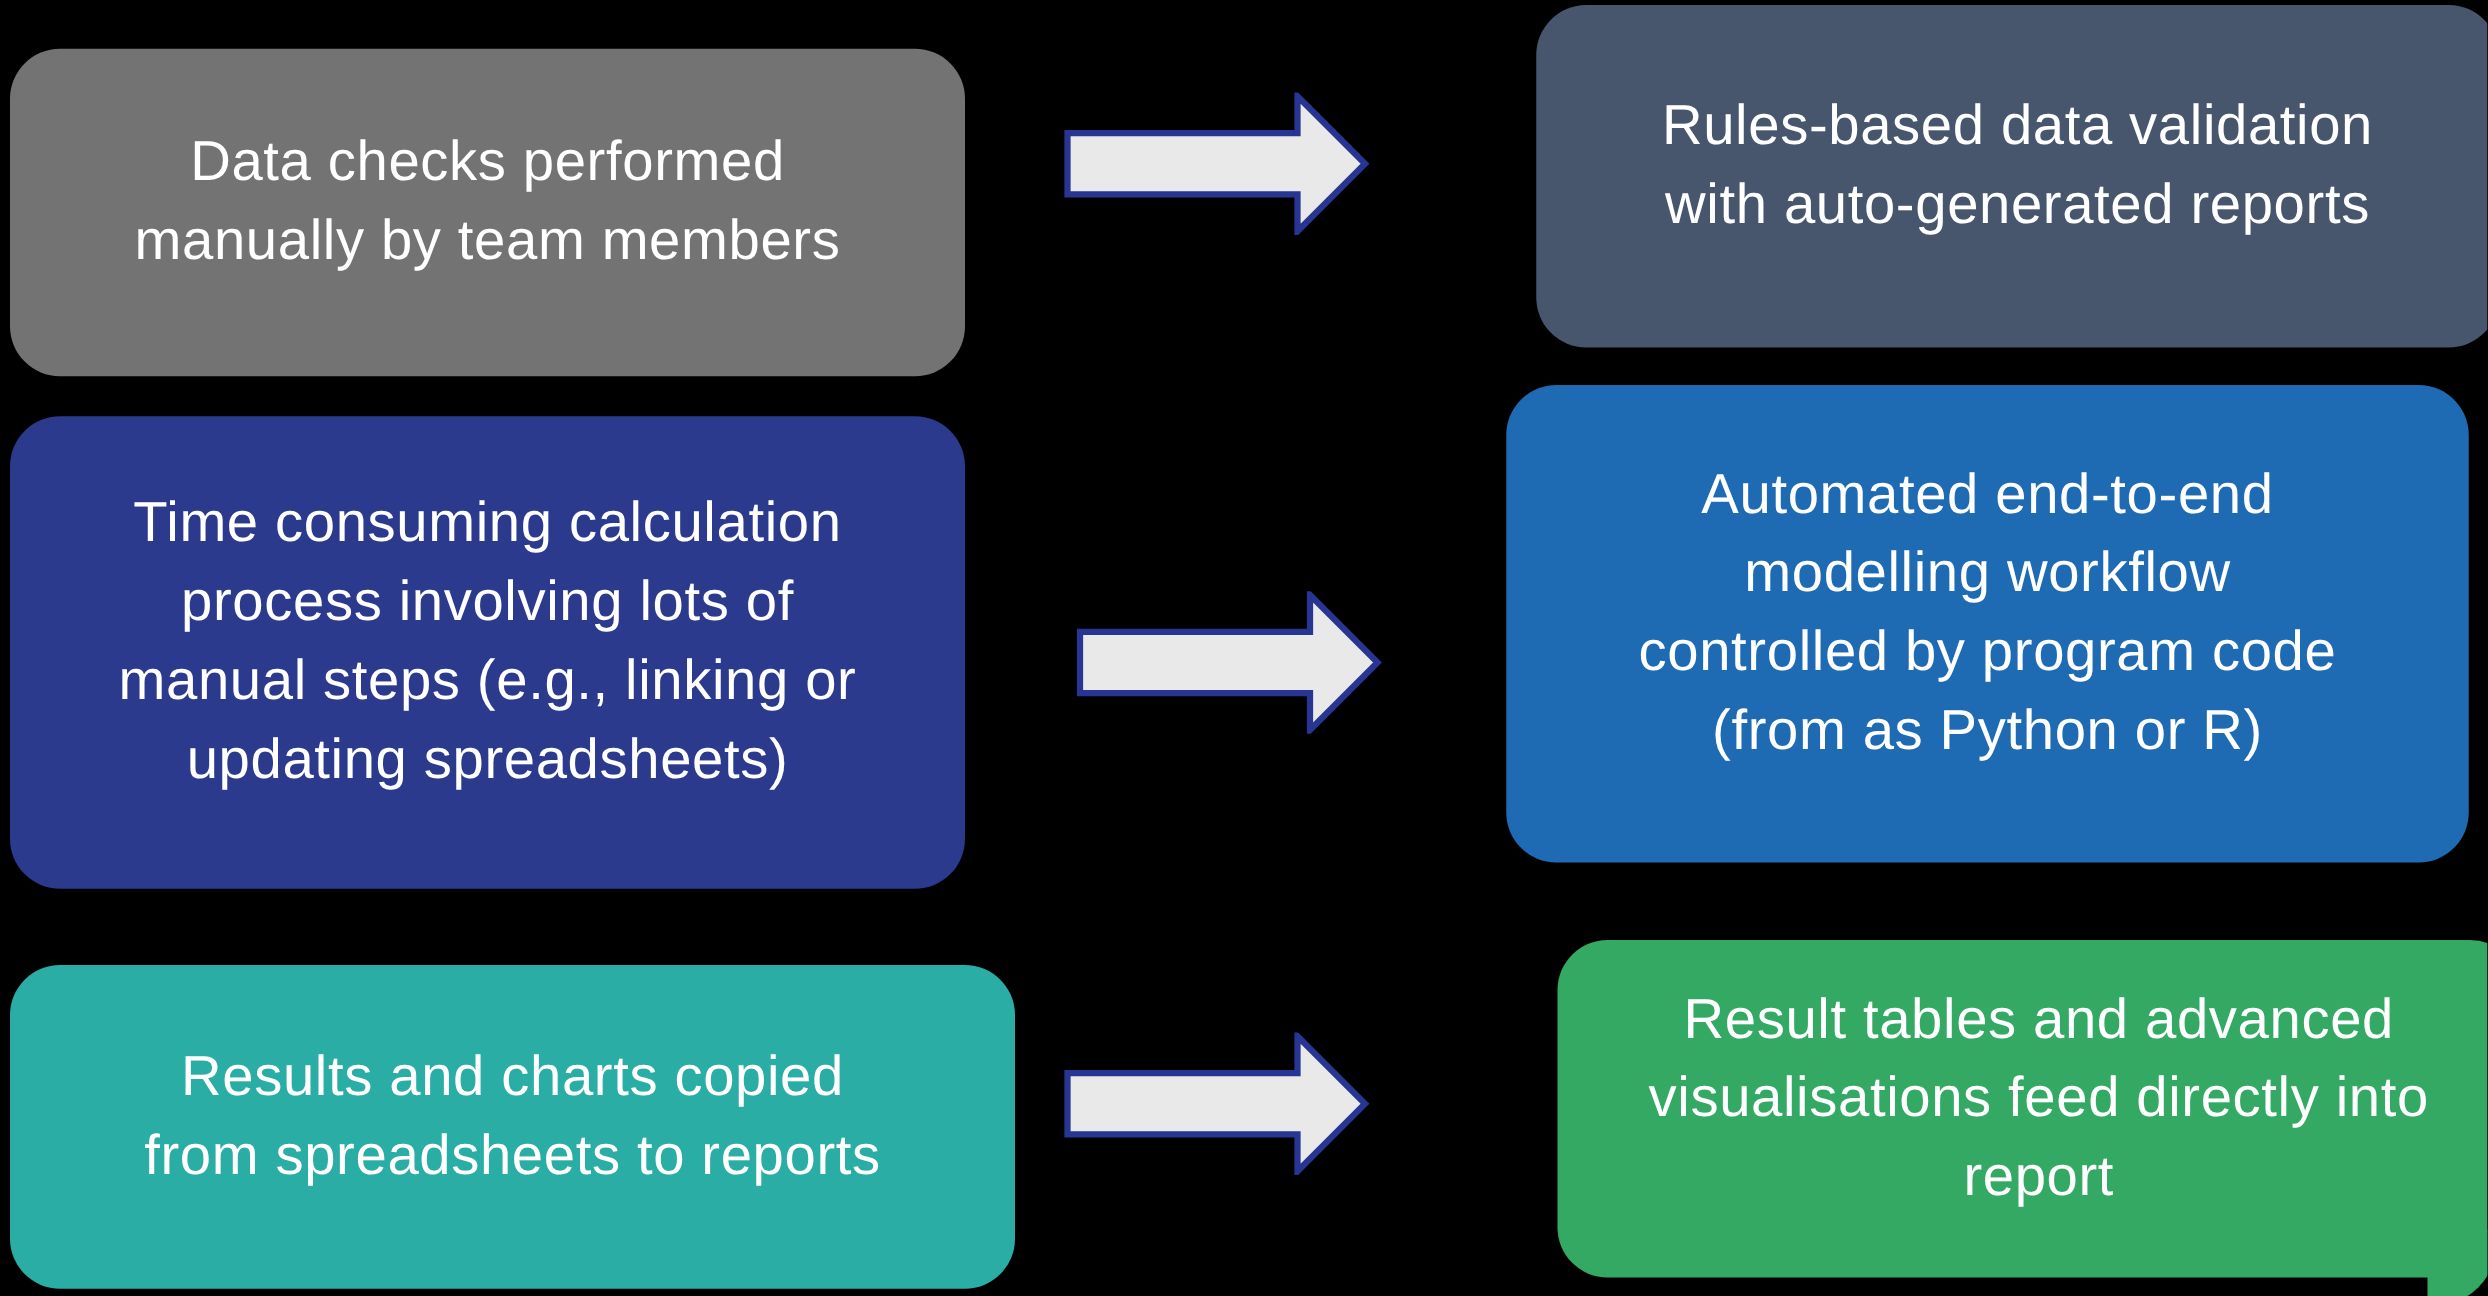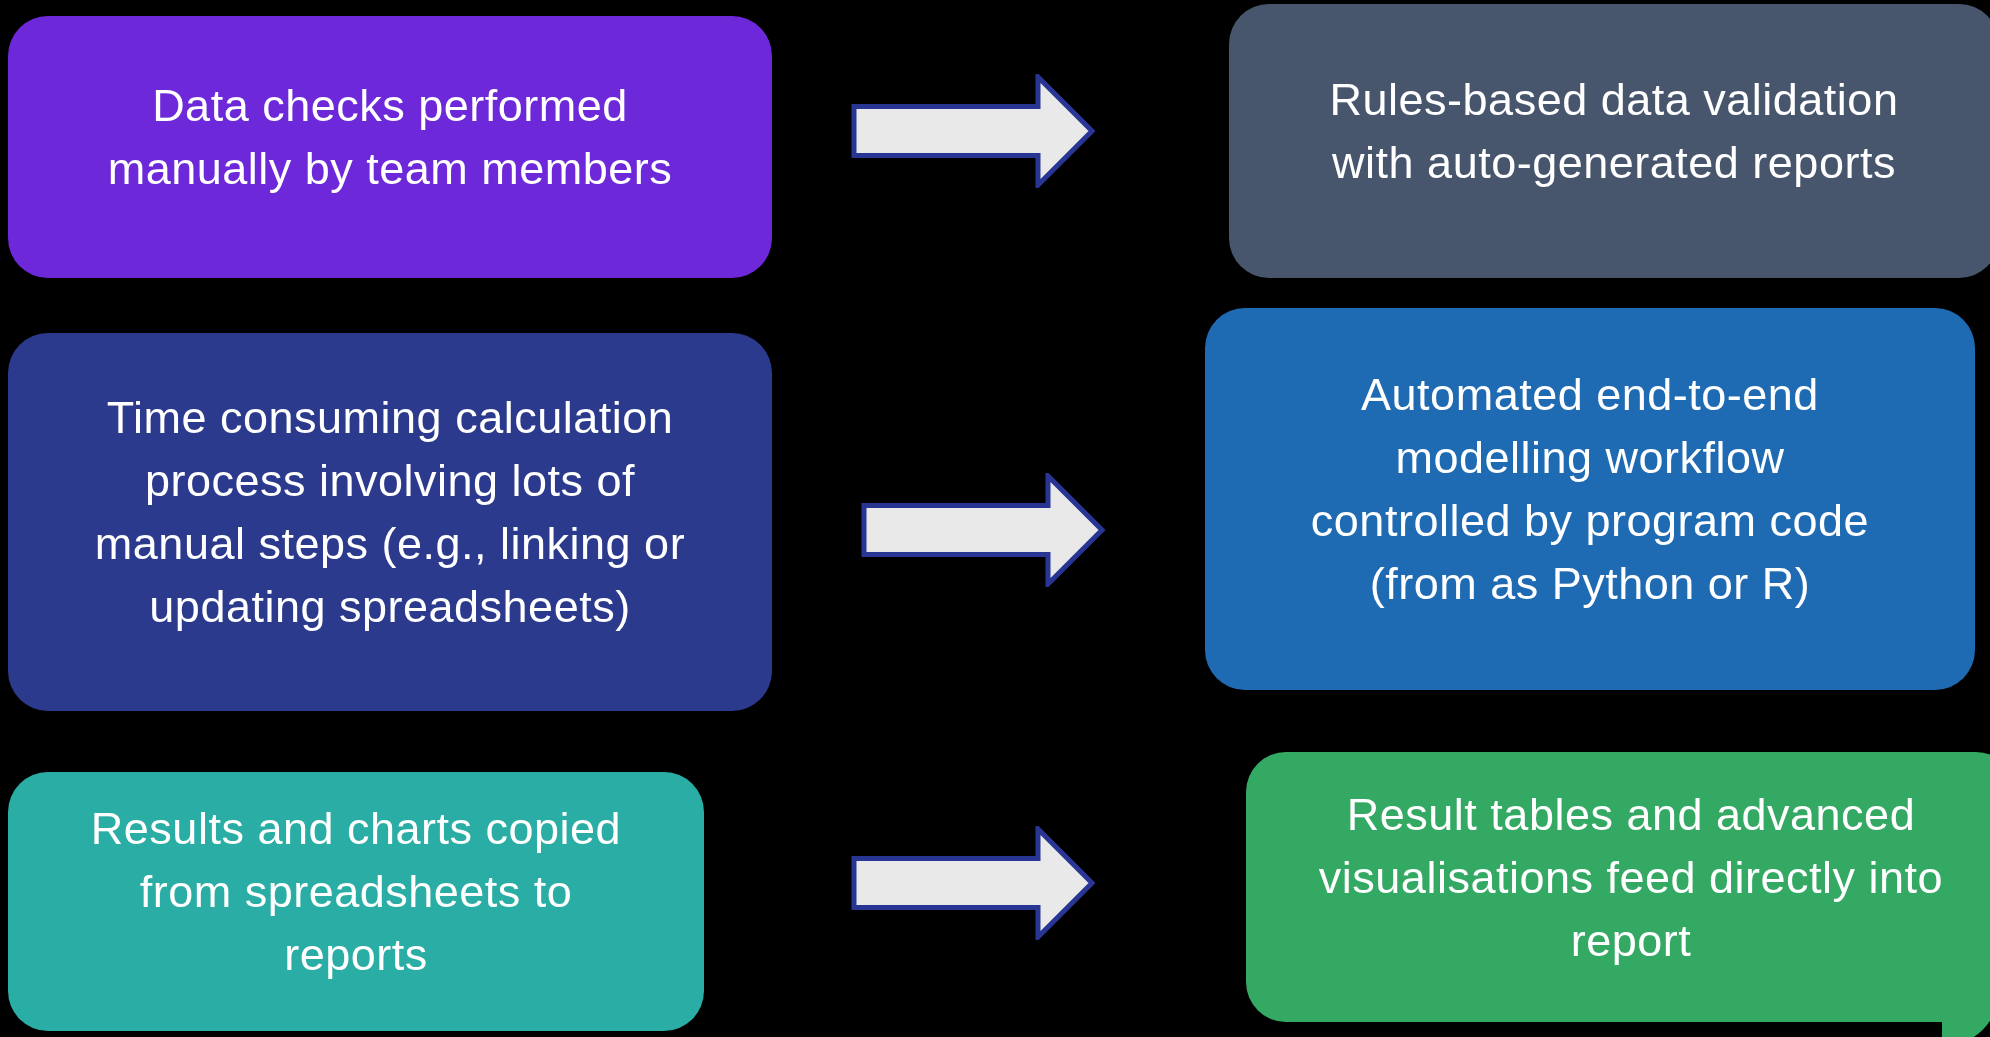--- a/index.html
+++ b/index.html
@@ -31,21 +31,21 @@
     font-weight: 300;
     letter-spacing: 0.5px;
     text-align: center;
     white-space: pre-line;
   }
   
   .b1 { left: 8px;    top: 16px;  width: 764px; height: 262px; }
   .b2 { left: 1205px; top: 4px;   width: 770px; height: 274px; margin-left: 24px; }
   .b3 { left: 8px;    top: 310px; width: 764px; height: 378px; }
   .b4 { left: 1205px; top: 308px; width: 770px; height: 382px; }
-  .b5 { left: 8px;    top: 772px; width: 696px; height: 259px; }
+  .b5 { left: 8px;    top: 772px; width: 804px; height: 259px; }
   .b6 { left: 1205px; top: 752px; width: 770px; height: 270px; }
 
   .arrow {
     position: absolute;
     width: 246px;
     height: 114px;
   }
   .a1 { left: 851px; top: 74px; }
   .a2 { left: 861px; top: 473px; }
   .a3 { left: 851px; top: 826px; }
@@ -65,21 +65,21 @@
     width: 56px;
     height: 62px;
     border-bottom-right-radius: 52px;
   }
 </style>
 </head>
 <body>
 
 <div class="canvas">
 
-  <div class="box b1" style="background-color: #6d28d9;">
+  <div class="box b1" style="background-color: #737373; margin-top: 23px;">
     <div class="box-label">Data checks performed
 manually by team members</div>
   </div>
 
   <div class="arrow a1">
     <svg viewBox="0 0 246 114" preserveAspectRatio="none" aria-hidden="true">
       <polygon points="3,32.5 187,32.5 187,3 241,57 187,111 187,81.5 3,81.5"></polygon>
     </svg>
   </div>
 

